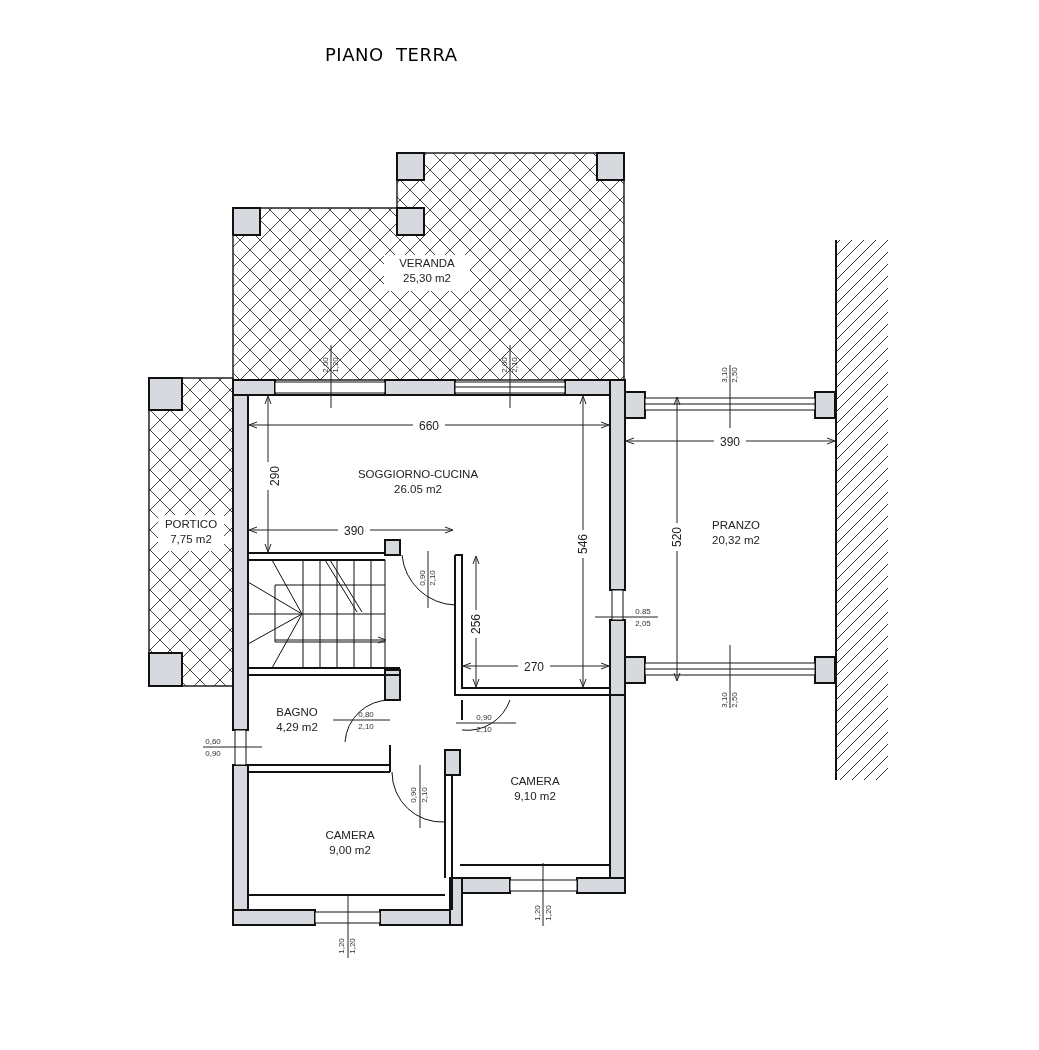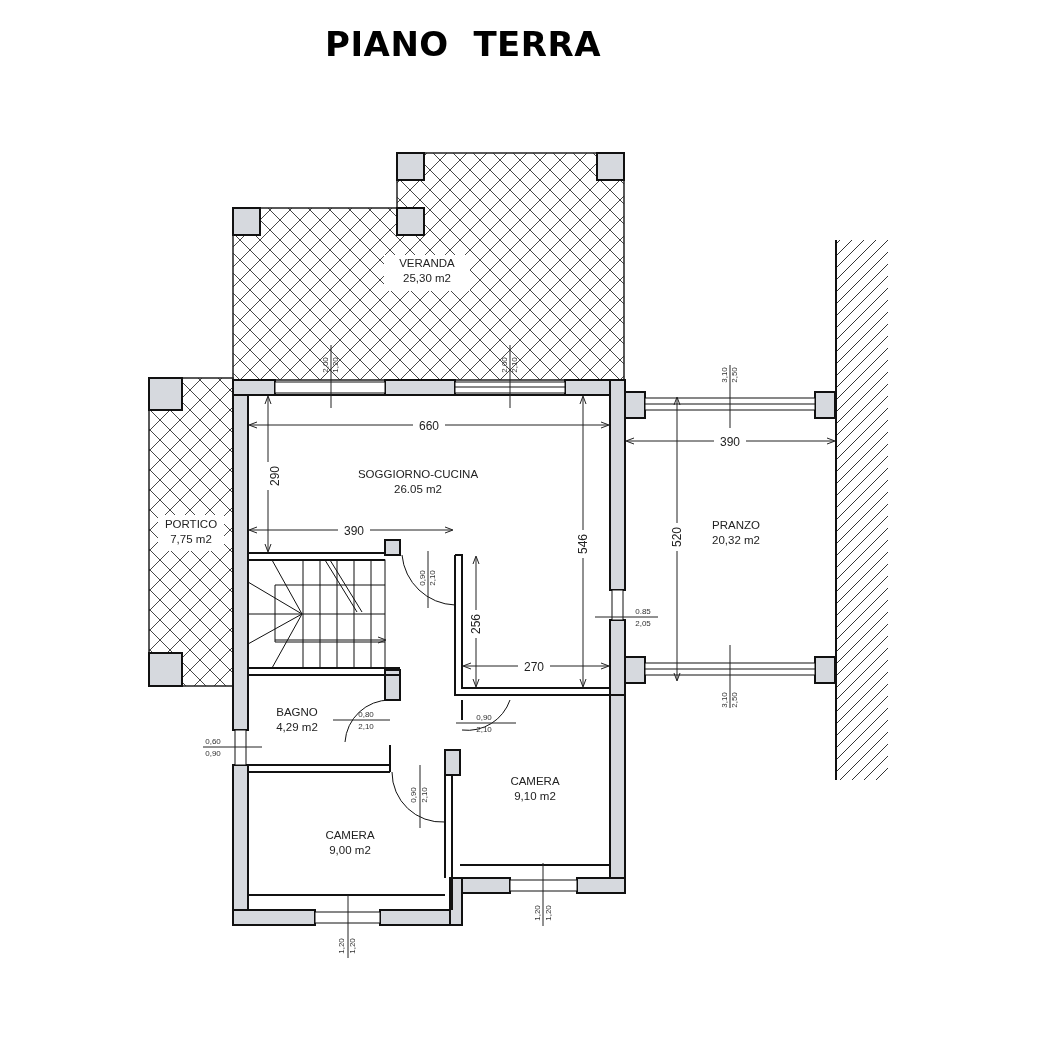--- a/index.html
+++ b/index.html
@@ -1,17 +1,17 @@
 <!DOCTYPE html>
 <html><head>
 <meta charset="utf-8">
 <style>
   html, body { margin:0; padding:0; background:#ffffff; }
   body { width:1039px; height:1050px; position:relative; overflow:hidden; font-family:"Liberation Sans", sans-serif; }
-  .title { position:absolute; left:325px; top:24px; font-family:"DejaVu Sans", sans-serif; font-weight:bold; font-size:34px; letter-spacing:0.5px; color:#000; white-space:pre; }
+  .title { position:absolute; left:325px; top:44px; font-family:"DejaVu Sans", sans-serif; font-weight:normal; font-size:18px; letter-spacing:0.5px; color:#000; white-space:pre; }
   svg { position:absolute; left:0; top:0; }
   .lbl { font-family:"Liberation Sans", sans-serif; font-size:11.5px; fill:#222; }
   .dim { font-family:"Liberation Sans", sans-serif; font-size:12px; fill:#222; }
   .sm { font-family:"Liberation Sans", sans-serif; font-size:8px; fill:#333; }
 </style>
 </head>
 <body>
 
 <div class="title">PIANO  TERRA</div>
 

